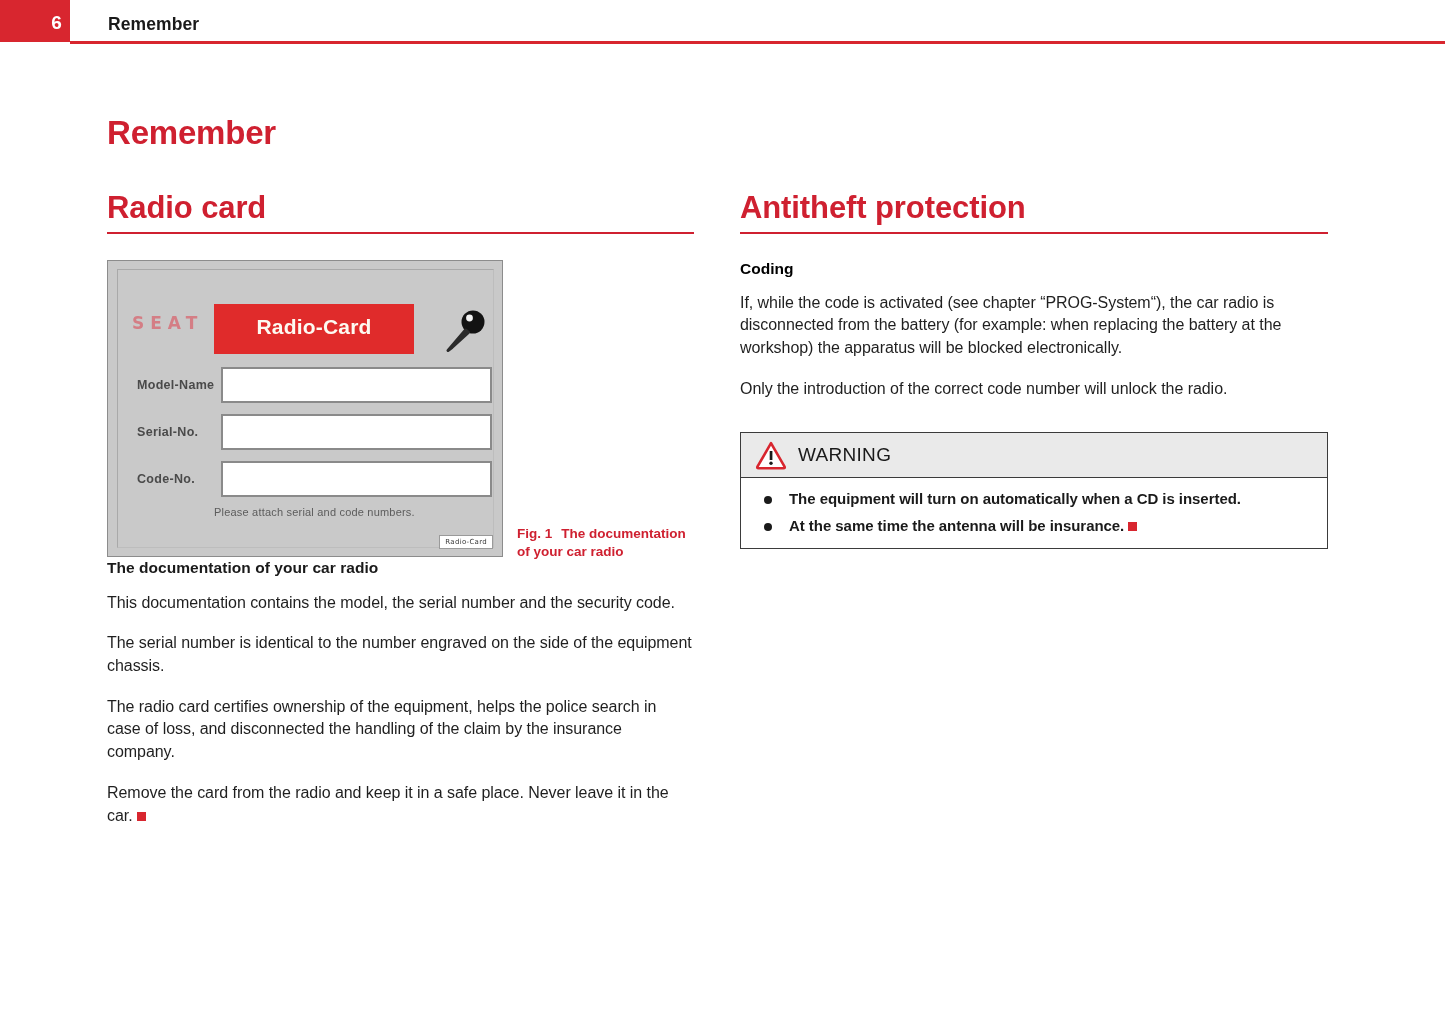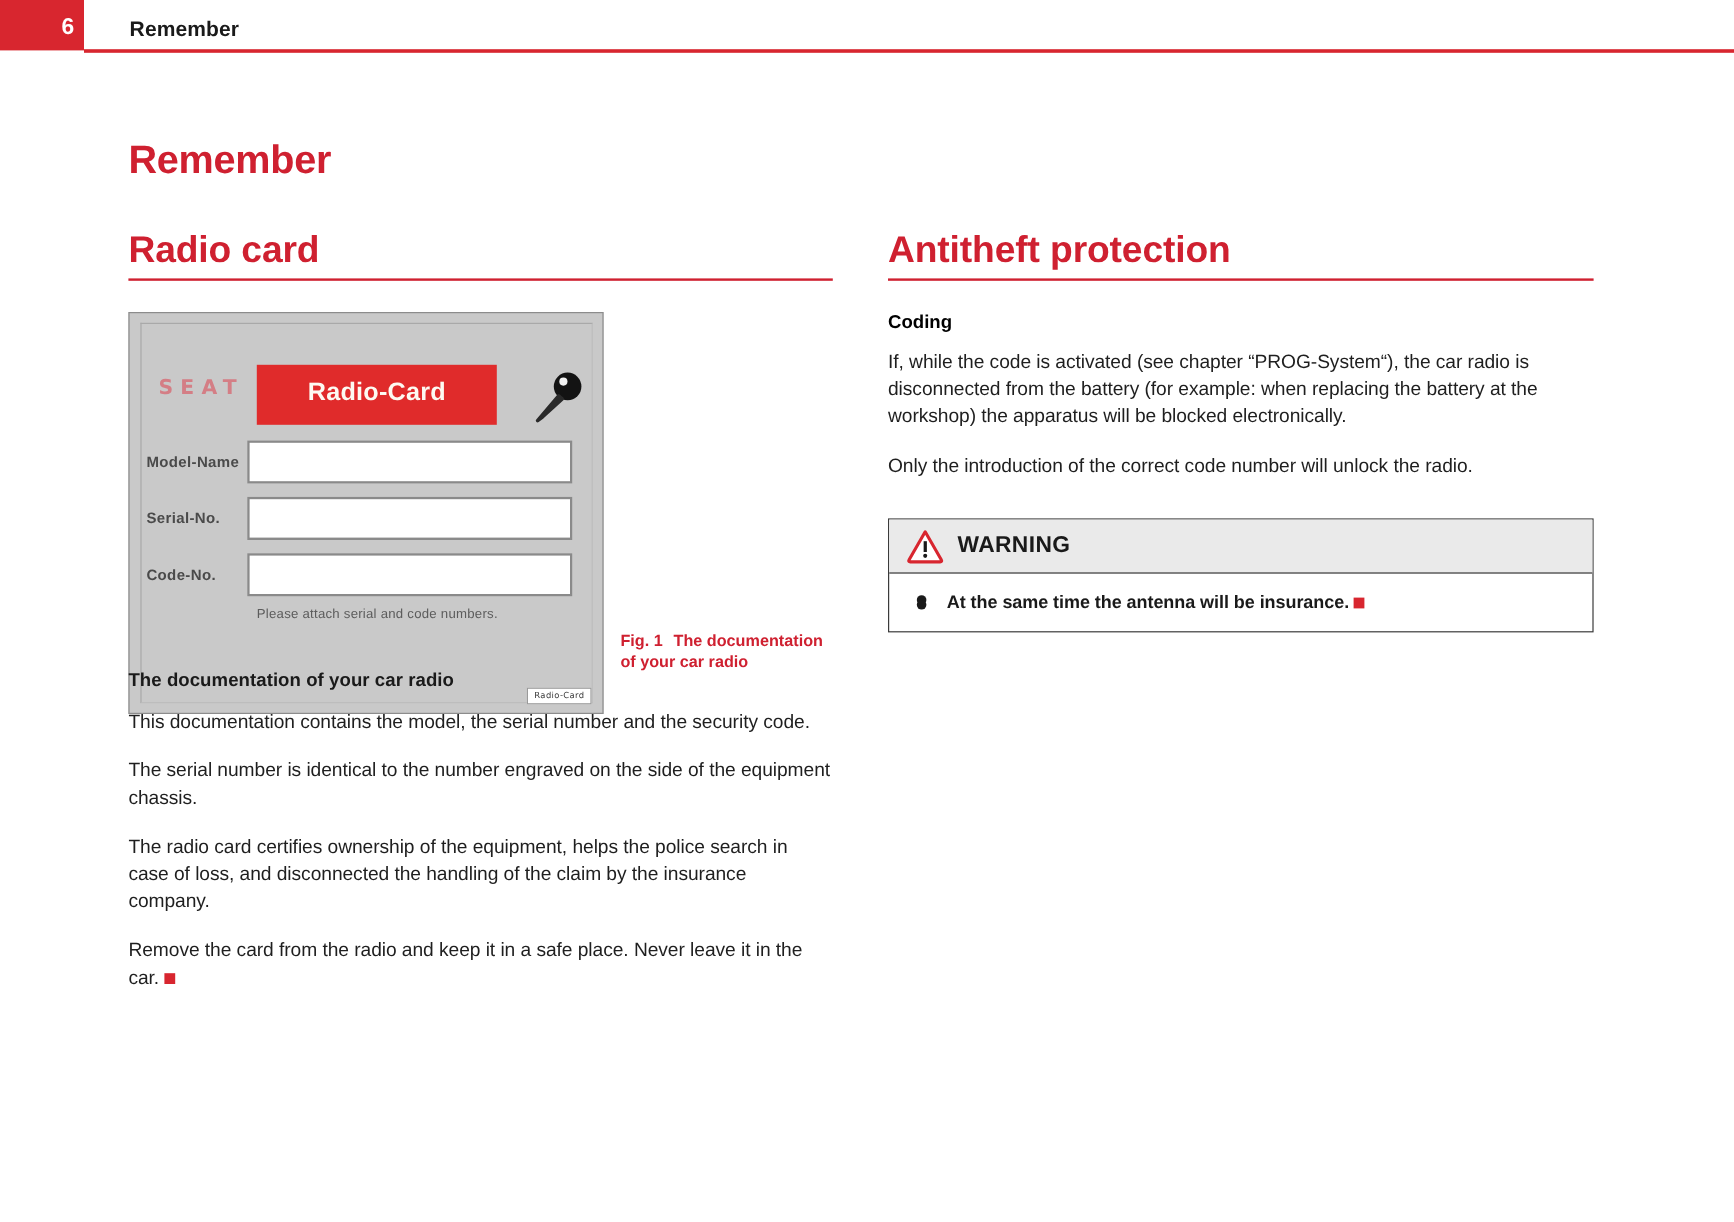--- a/index.html
+++ b/index.html
@@ -95,21 +95,21 @@
 
   
   .figure-block {
     position: relative;
     width: 587px;
   }
   .card-image {
     position: absolute;
     left: 0; top: 0;
     width: 396px;
-    height: 335px;
+    height: 297px;
     background: #c9c9c9;
     border: 1.5px solid #8c8c8c;
     box-sizing: border-box;
     overflow: hidden;
   }
   .card-inner-frame {
     position: absolute;
     left: 9px; top: 8px;
     right: 8px; bottom: 8px;
     border-left: 1.5px solid #a9a9a9;
@@ -144,21 +144,21 @@
     letter-spacing: 0.2px;
   }
   .key-icon {
     position: absolute;
     left: 336px; top: 46px;
     width: 44px;
     height: 46px;
   }
   .card-row {
     position: absolute;
-    left: 14px;
+    left: 29px;
     width: 355px;
     height: 36px;
   }
   .card-row .row-label {
     position: absolute;
     left: 0; top: 11px;
     font-size: 12.5px;
     font-weight: 600;
     color: #4a4a4a;
     letter-spacing: 0.3px;
@@ -257,21 +257,21 @@
   .warn-triangle {
     position: absolute;
     left: 14px; top: 7px;
     width: 32px;
     height: 30px;
   }
   .warning-head-label {
     position: absolute;
     left: 57px; top: 11px;
     font-size: 19px;
-    font-weight: bold;
+    font-weight: normal;
     color: #1a1a1a;
     letter-spacing: 0.3px;
   }
   .warning-body {
     padding: 10px 14px 11px 14px;
   }
   .warn-item {
     position: relative;
     padding-left: 34px;
     font-size: 15px;
@@ -376,20 +376,21 @@
           <path d="M16 3.2 L29.4 26.4 Q30.4 28.2 28.4 28.2 L3.6 28.2 Q1.6 28.2 2.6 26.4 Z" fill="#ffffff" stroke="#d8262f" stroke-width="2.6" stroke-linejoin="round"></path>
           <rect x="14.7" y="11" width="2.7" height="9" fill="#1a1a1a"></rect>
           <circle cx="16" cy="23.2" r="1.7" fill="#1a1a1a"></circle>
         </svg>
       </span>
       <span class="warning-head-label">WARNING</span>
     </div>
     <div class="warning-body">
       <div class="warn-item">
         <span class="warn-bullet"></span>
+        <span>The equipment will turn on automatically when a CD is inserted.</span>
       </div>
       <div class="warn-item">
         <span class="warn-bullet"></span>
         <span>At the same time the antenna will be insurance.</span><span class="end-marker"></span>
       </div>
     </div>
   </div>
 </div>
 
 </body></html>

